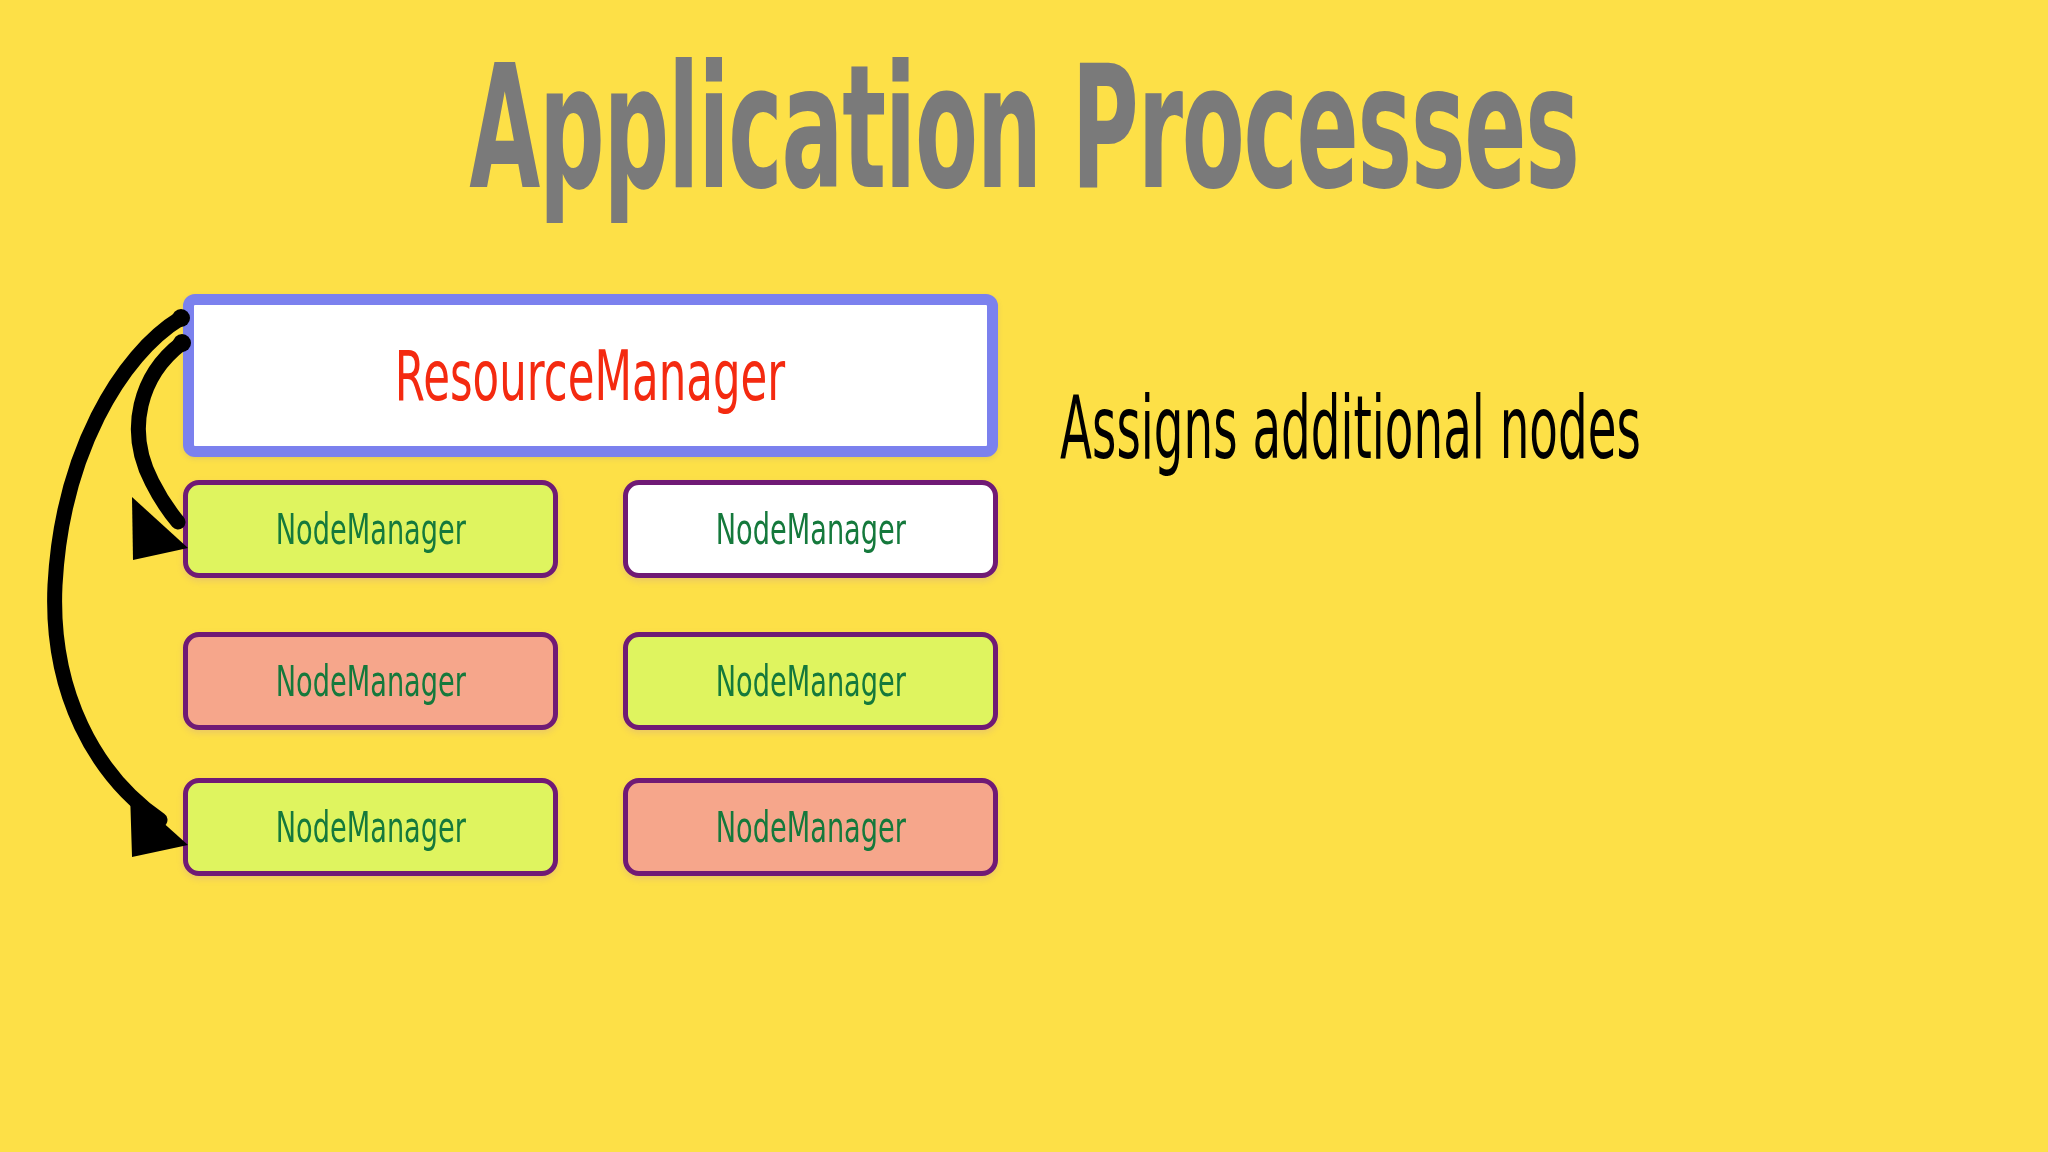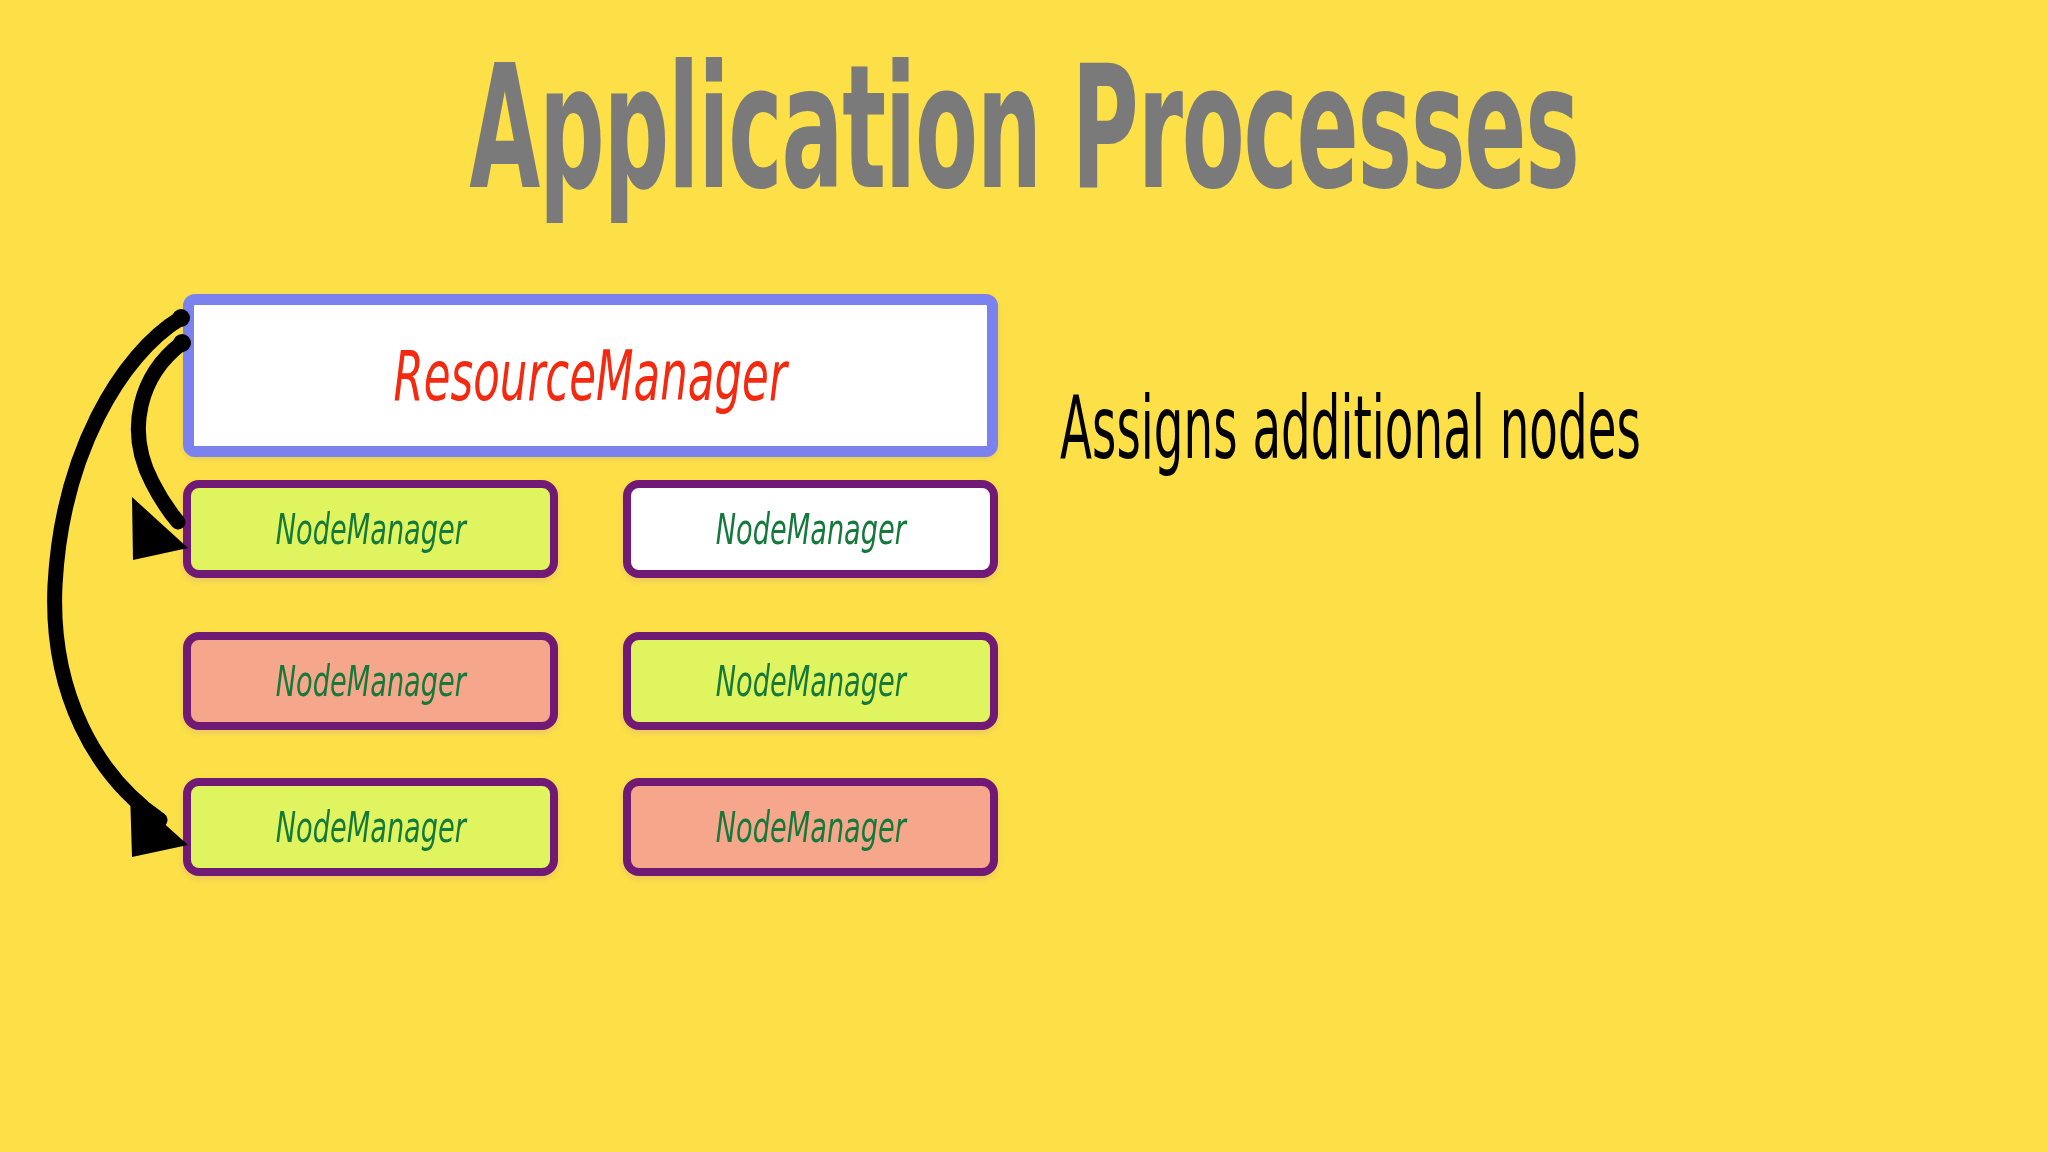--- a/index.html
+++ b/index.html
@@ -42,21 +42,20 @@
     white-space: nowrap;
   }
 
   
   #diagram {
     position: absolute;
     left: 0;
     top: 0;
     width: 2048px;
     height: 1152px;
-    font-style: italic;
   }
 
   .node-box {
     position: absolute;
     box-sizing: border-box;
     display: flex;
     align-items: center;
     justify-content: center;
     border-radius: 14px;
   }
@@ -82,21 +81,21 @@
   }
   .rm-box .label {
     color: #f42a10;
     font-size: 64px;
   }
 
   
   .nm-box {
     width: 375px;
     height: 98px;
-    border: 8px solid #701a75;
+    border: 5px solid #701a75;
     border-radius: 16px;
     box-shadow: 0 3px 6px rgba(170,120,200,0.22);
   }
   .nm-box .label {
     color: #15793c;
     font-size: 40px;
   }
 
   .fill-green { background: #dff45f; }
   .fill-salmon { background: #f6a68b; }

